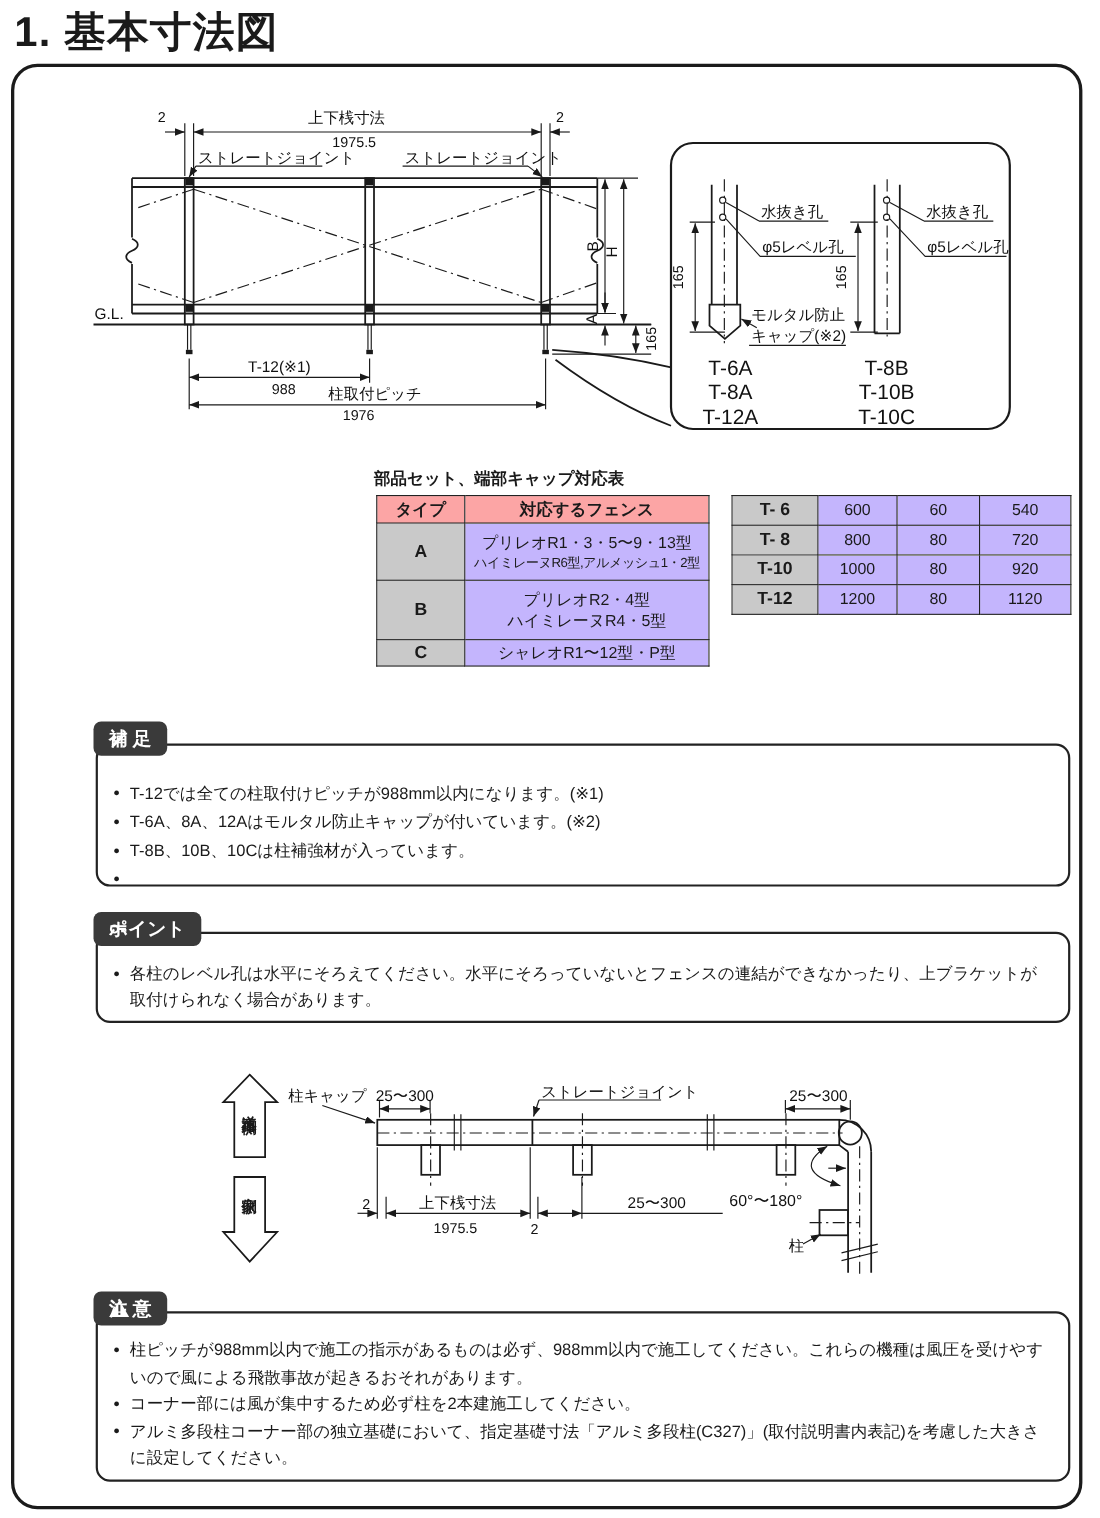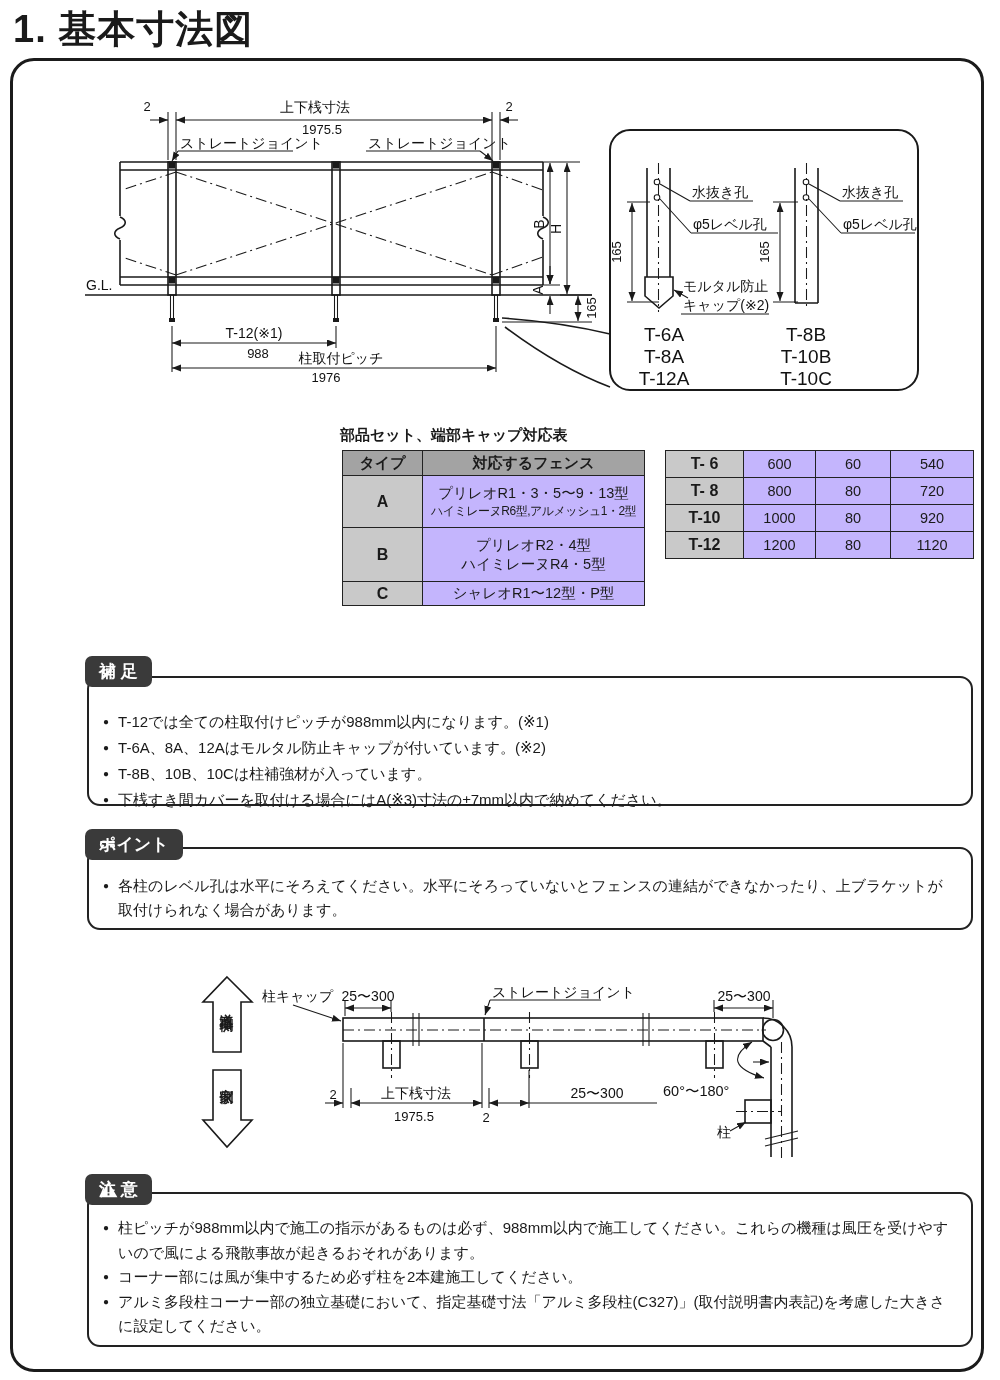--- a/index.html
+++ b/index.html
@@ -16,21 +16,21 @@
   .lbl{font-size:14px;}
   .mdl{font-size:19px;}
   .ln{stroke:#1a1a1a;stroke-width:1.6;fill:none;}
   .thin{stroke:#1a1a1a;stroke-width:1.05;fill:none;}
   .cl{stroke:#1a1a1a;stroke-width:1.05;fill:none;stroke-dasharray:11 4 2 4;}
   .fillb{fill:#1a1a1a;stroke:none;}
   
   table{border-collapse:collapse;position:absolute;table-layout:fixed;}
   td,th{border:1.6px solid #222;text-align:center;vertical-align:middle;padding:0 3px;
         font-size:14.5px;background:#c4b5fd;white-space:nowrap;overflow:hidden;}
-  th{background:#a3a3a3;font-size:15px;font-weight:600;}
+  th{background:#fca5a5;font-size:15px;font-weight:600;}
   .typecell{background:#c9c9c9;font-size:16px;font-weight:600;}
   .cell-sub{font-size:12px;letter-spacing:-0.5px;}
   
   .badge{position:absolute;display:flex;align-items:center;gap:8px;background:#3a3a3a;
          color:#fff;border-radius:7px;padding:4px 14px;font-size:17px;font-weight:bold;z-index:3;}
   .tipbox{position:absolute;border:2.2px solid #222;border-radius:13px;background:transparent;box-sizing:border-box;}
   .items{margin:0;padding:0;list-style:none;}
   .item{display:flex;gap:9px;font-size:15px;}
   .marker{flex:0 0 auto;font-size:10px;line-height:inherit;transform:translateY(0px);}
   .vtext{position:absolute;writing-mode:vertical-rl;text-orientation:upright;
@@ -274,21 +274,20 @@
     <li class="item" style="line-height:26px;">
         <span class="marker">●</span>
         <span>T-6A、8A、12Aはモルタル防止キャップが付いています。(※2)</span>
       </li>
     <li class="item" style="line-height:26px;">
         <span class="marker">●</span>
         <span>T-8B、10B、10Cは柱補強材が入っています。</span>
       </li>
     <li class="item" style="line-height:26px;">
         <span class="marker">●</span>
-        <span>下桟すき間カバーを取付ける場合にはA(※3)寸法の±7mm以内で納めてください。</span>
       </li>
   </ul>
 </div>
 
 <div class="badge" style="left:85px;top:829px;">
   <svg width="17" height="17" viewBox="0 0 17 17">
     <circle cx="5" cy="8.5" r="3.2" fill="none" stroke="#fff" stroke-width="1.8"></circle>
     <path d="M8.2,8.5 H15.5 M12,8.5 V11.5 M15,8.5 V11" stroke="#fff" stroke-width="1.8" fill="none"></path>
   </svg>
   <span>ポイント</span>

